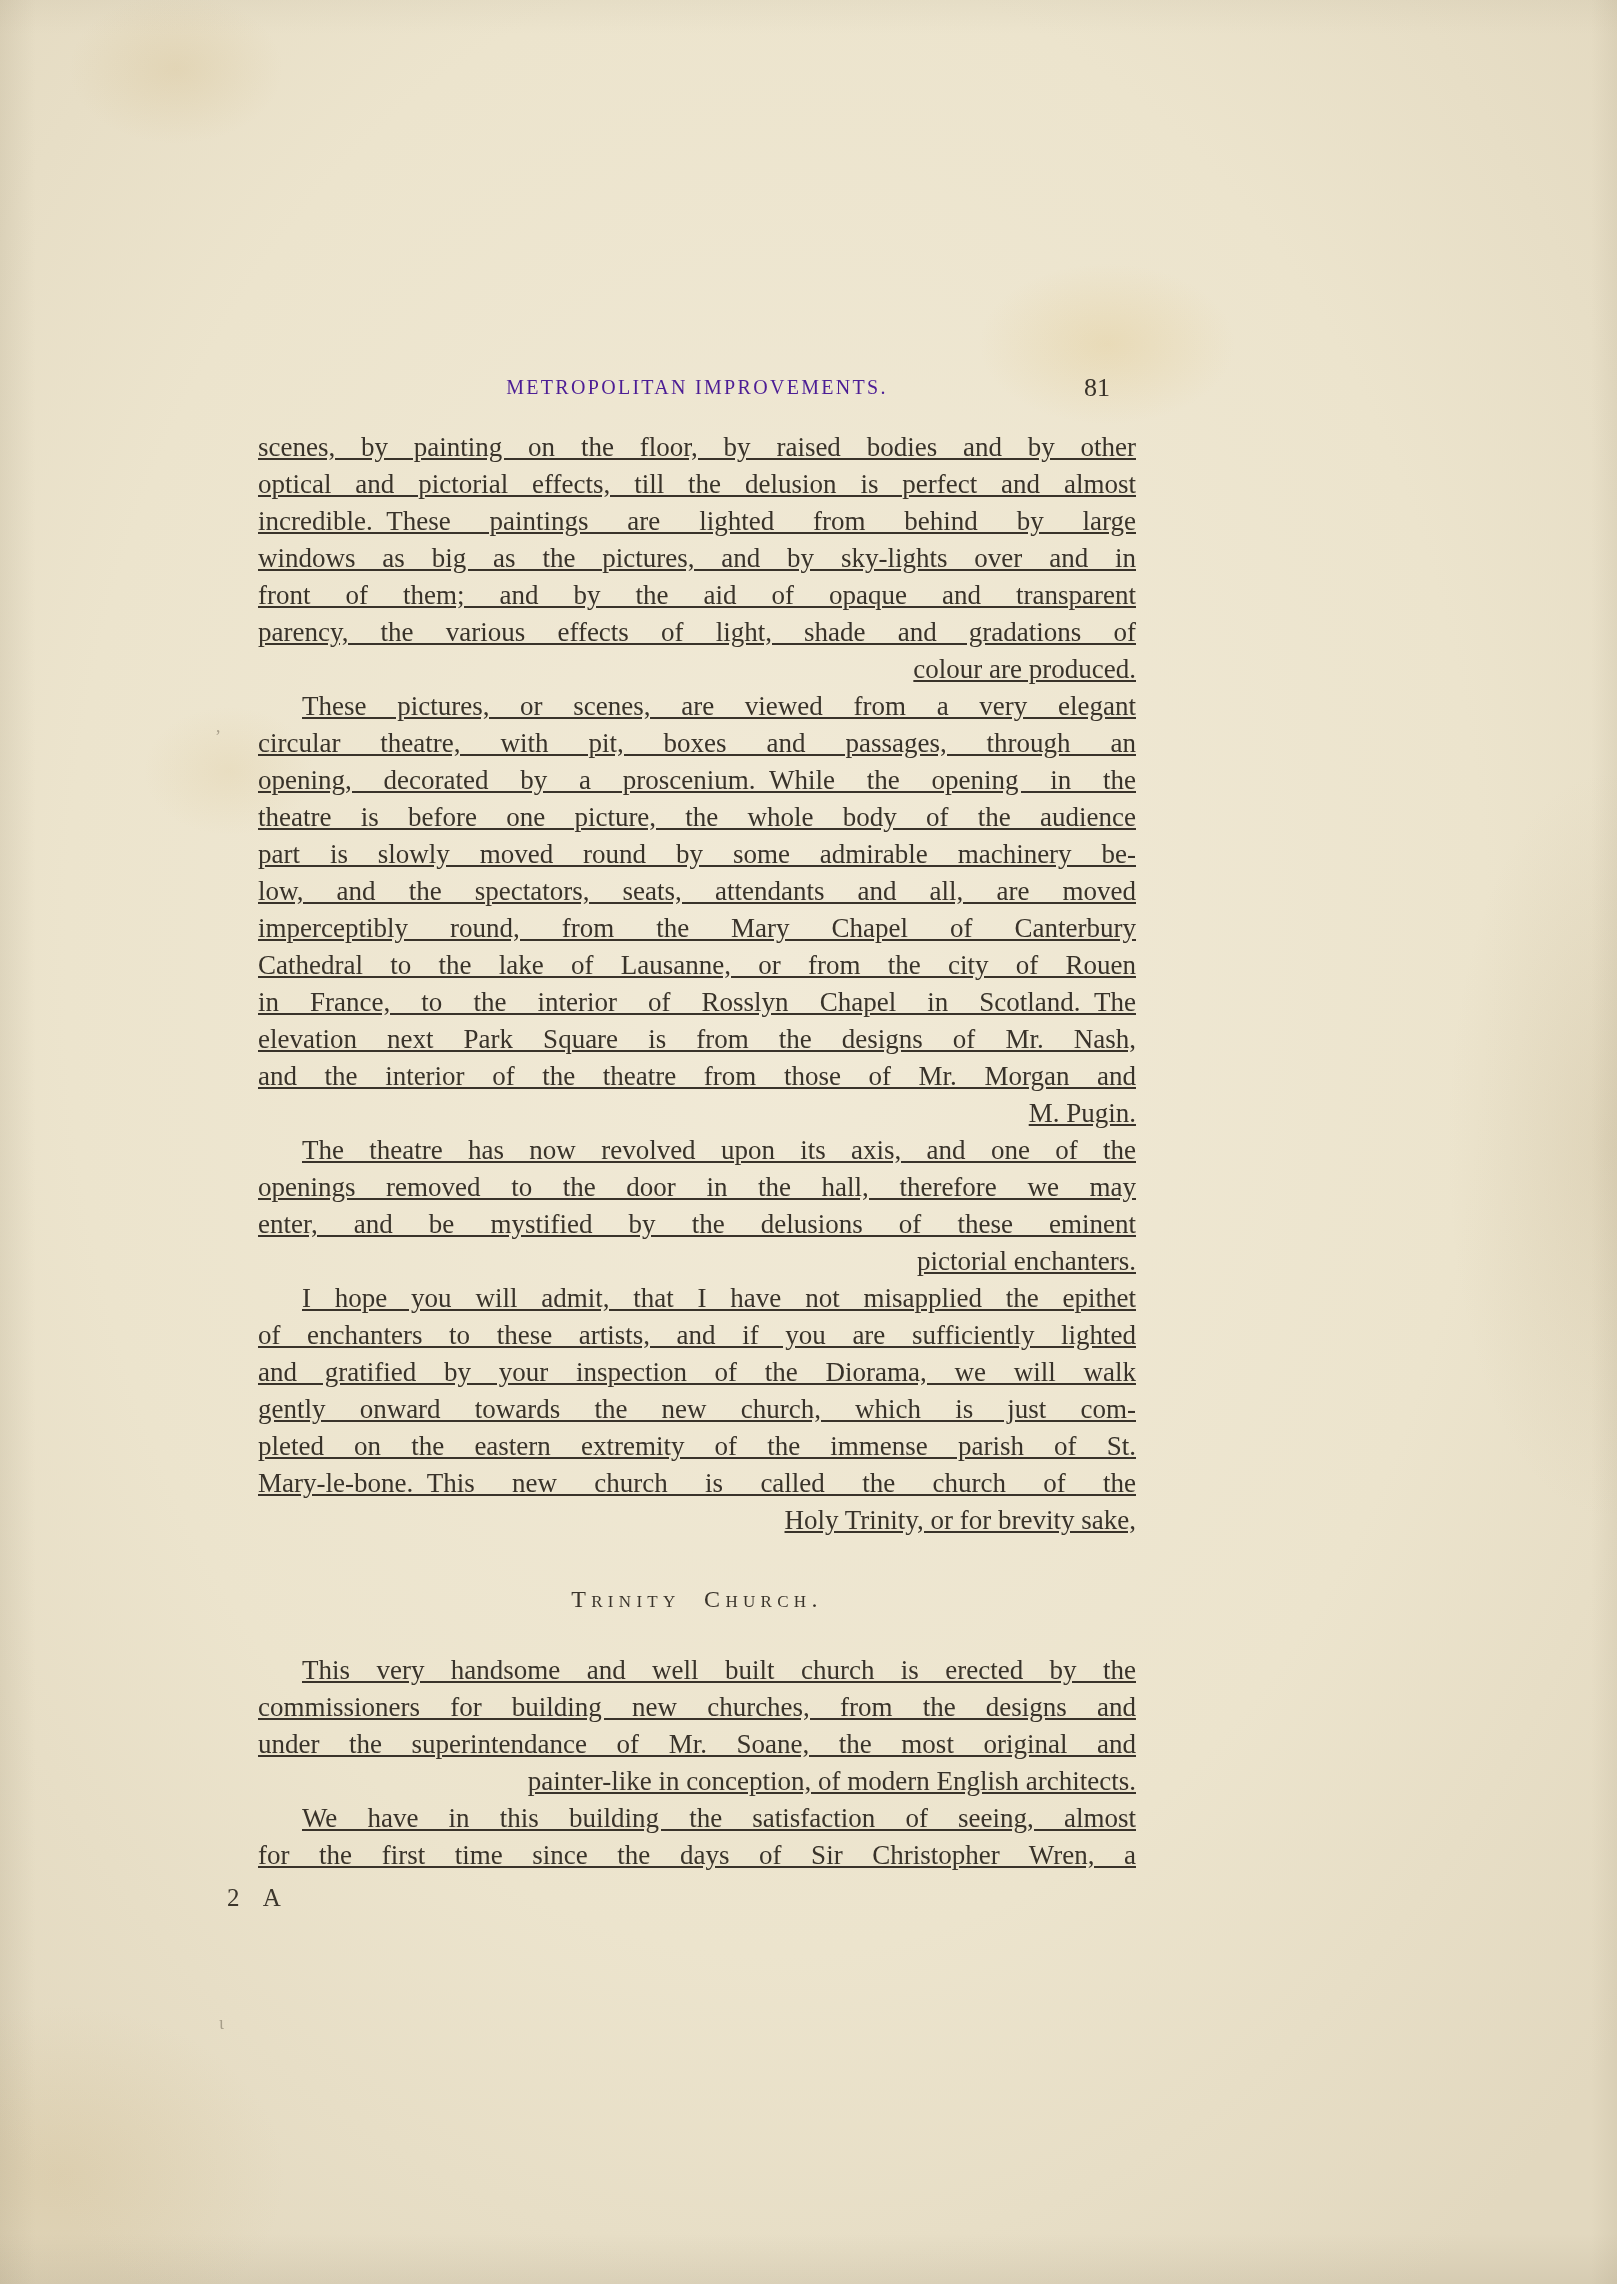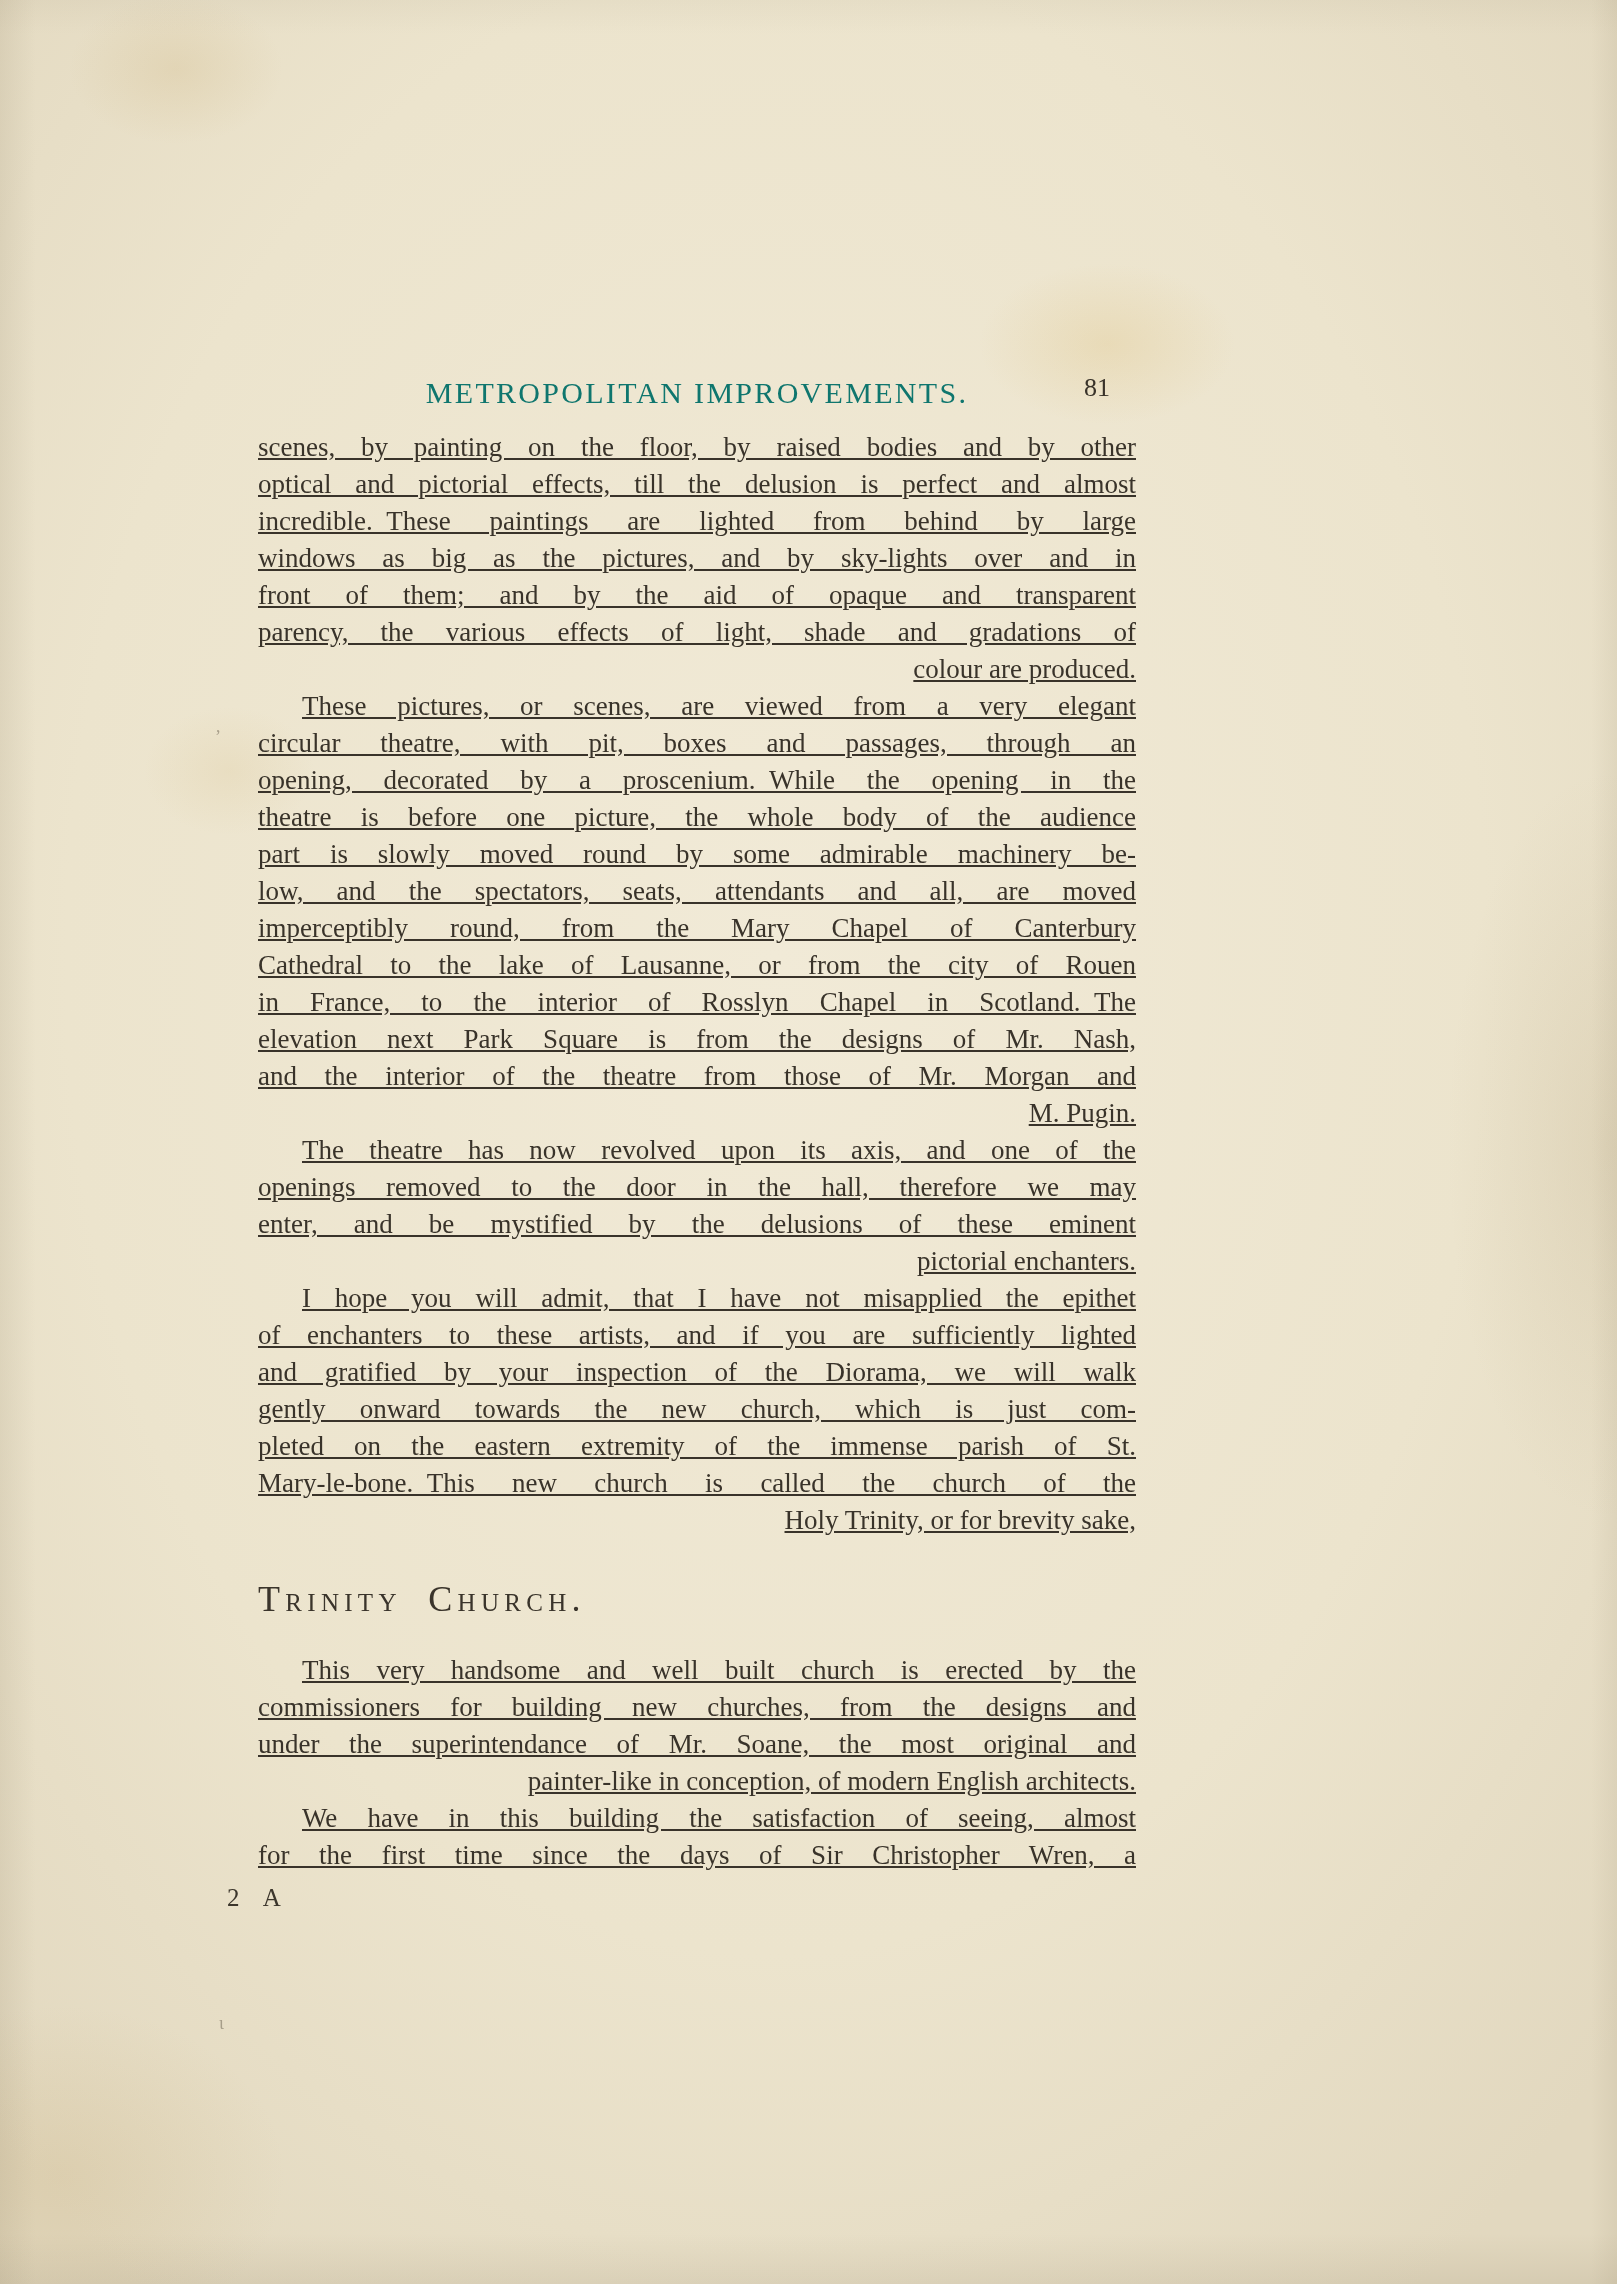--- a/index.html
+++ b/index.html
@@ -34,23 +34,23 @@
 
   .page-header {
     position: absolute;
     left: 258px;
     top: 376px;
     width: 878px;
     color: #3d372c;
   }
   .header-title {
     text-align: center;
-    font-size: 30px;
+    font-size: 20px;
     letter-spacing: 2.3px;
-    color: #0f766e;
+    color: #4c1d95;
   }
   .page-number {
     position: absolute;
     right: 26px;
     top: -3.1px;
     font-size: 26px;
     color: #39332a;
   }
 
   .text-column {
@@ -64,25 +64,25 @@
   }
   .paragraph { margin: 0; text-decoration: underline; }
   .line { text-align: right; }
   .line.just {
     text-align: justify;
     text-align-last: justify;
   }
   .line.indent { text-indent: 44px; }
 
   .section-heading {
-    text-align: left;
+    text-align: center;
     font-variant: small-caps;
     letter-spacing: 5.3px;
     word-spacing: 12.2px;
-    font-size: 36px;
+    font-size: 24px;
     line-height: 37px;
     margin: 42px 0 34px 0;
     color: #3a342b;
   }
 
   .signature-mark {
     margin-top: 5.3px;
     font-size: 25px;
     letter-spacing: 9.2px;
     transform: translateX(-31px);

